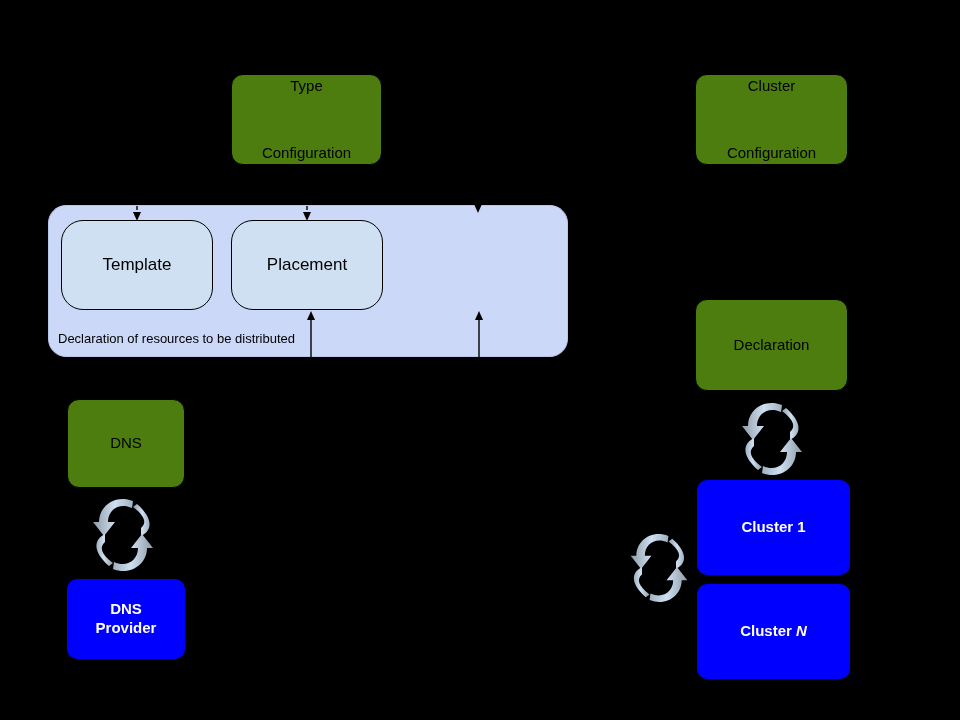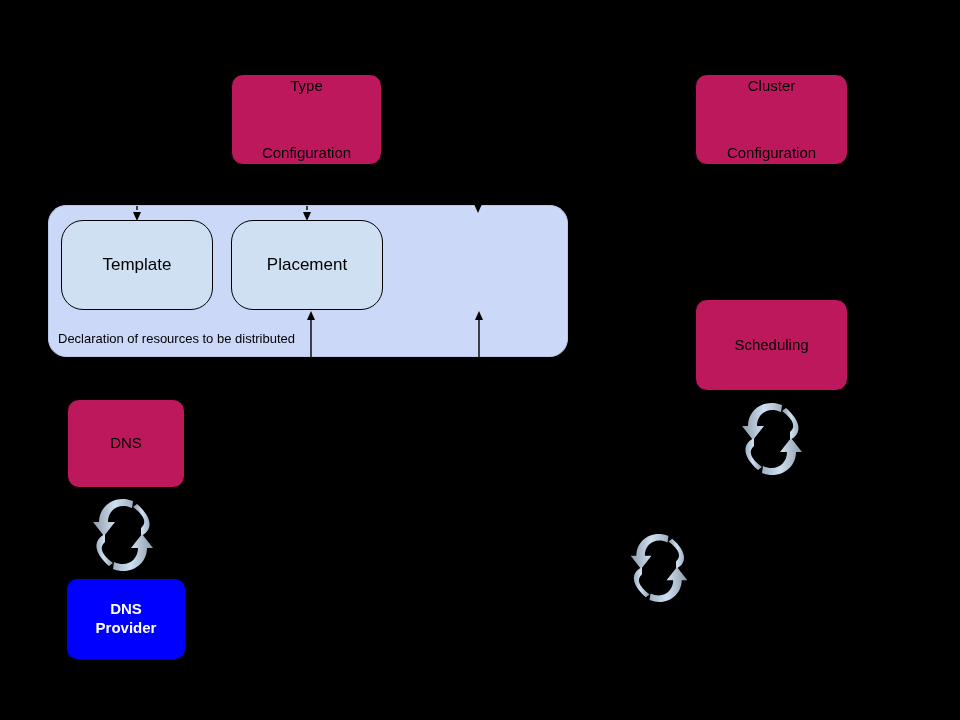--- a/index.html
+++ b/index.html
@@ -22,21 +22,21 @@
     box-sizing: border-box;
     display: flex;
     flex-direction: column;
     align-items: center;
     justify-content: center;
     text-align: center;
     color: #000000;
     font-size: 15px;
     line-height: 1.25;
     border-radius: 12px;
-    background: #be185d;
+    background: #4d7c0f;
     border: 1px solid #000000;
     z-index: 4;
     gap: 48px;
   }
   .node .l2 { display: block; }
 
   
   .group {
     position: absolute;
     box-sizing: border-box;
@@ -156,24 +156,30 @@
 
 
   <div class="bluebox" style="left:67px;top:579px;width:118px;height:80px;border-radius:10px;">
     <span>DNS</span>
     <span class="l2">Provider</span>
   </div>
 
 
 
   <div class="node" style="left:695px;top:299px;width:153px;height:92px;">
-    <span>Scheduling</span>
-  </div>
-
-
+    <span>Declaration</span>
+  </div>
+
+  <div class="bluebox" style="left:697px;top:480px;width:153px;height:95px;">
+    <span><span>Cluster </span><span>1</span></span>
+  </div>
+
+  <div class="bluebox" style="left:697px;top:584px;width:153px;height:95px;">
+    <span><span>Cluster </span><em>N</em></span>
+  </div>
 
   <div class="synczone" style="left:87px;top:492px;width:72px;height:86px;">
     <svg width="72" height="86" viewBox="0 0 72 86">
       <defs>
         <linearGradient id="gA" x1="0" y1="0" x2="1" y2="0">
           <stop offset="0%" stop-color="#8e9aa6"></stop>
           <stop offset="55%" stop-color="#cfe0f2"></stop>
           <stop offset="100%" stop-color="#9fb0c1"></stop>
         </linearGradient>
         <linearGradient id="gB" x1="1" y1="0" x2="0" y2="0">

